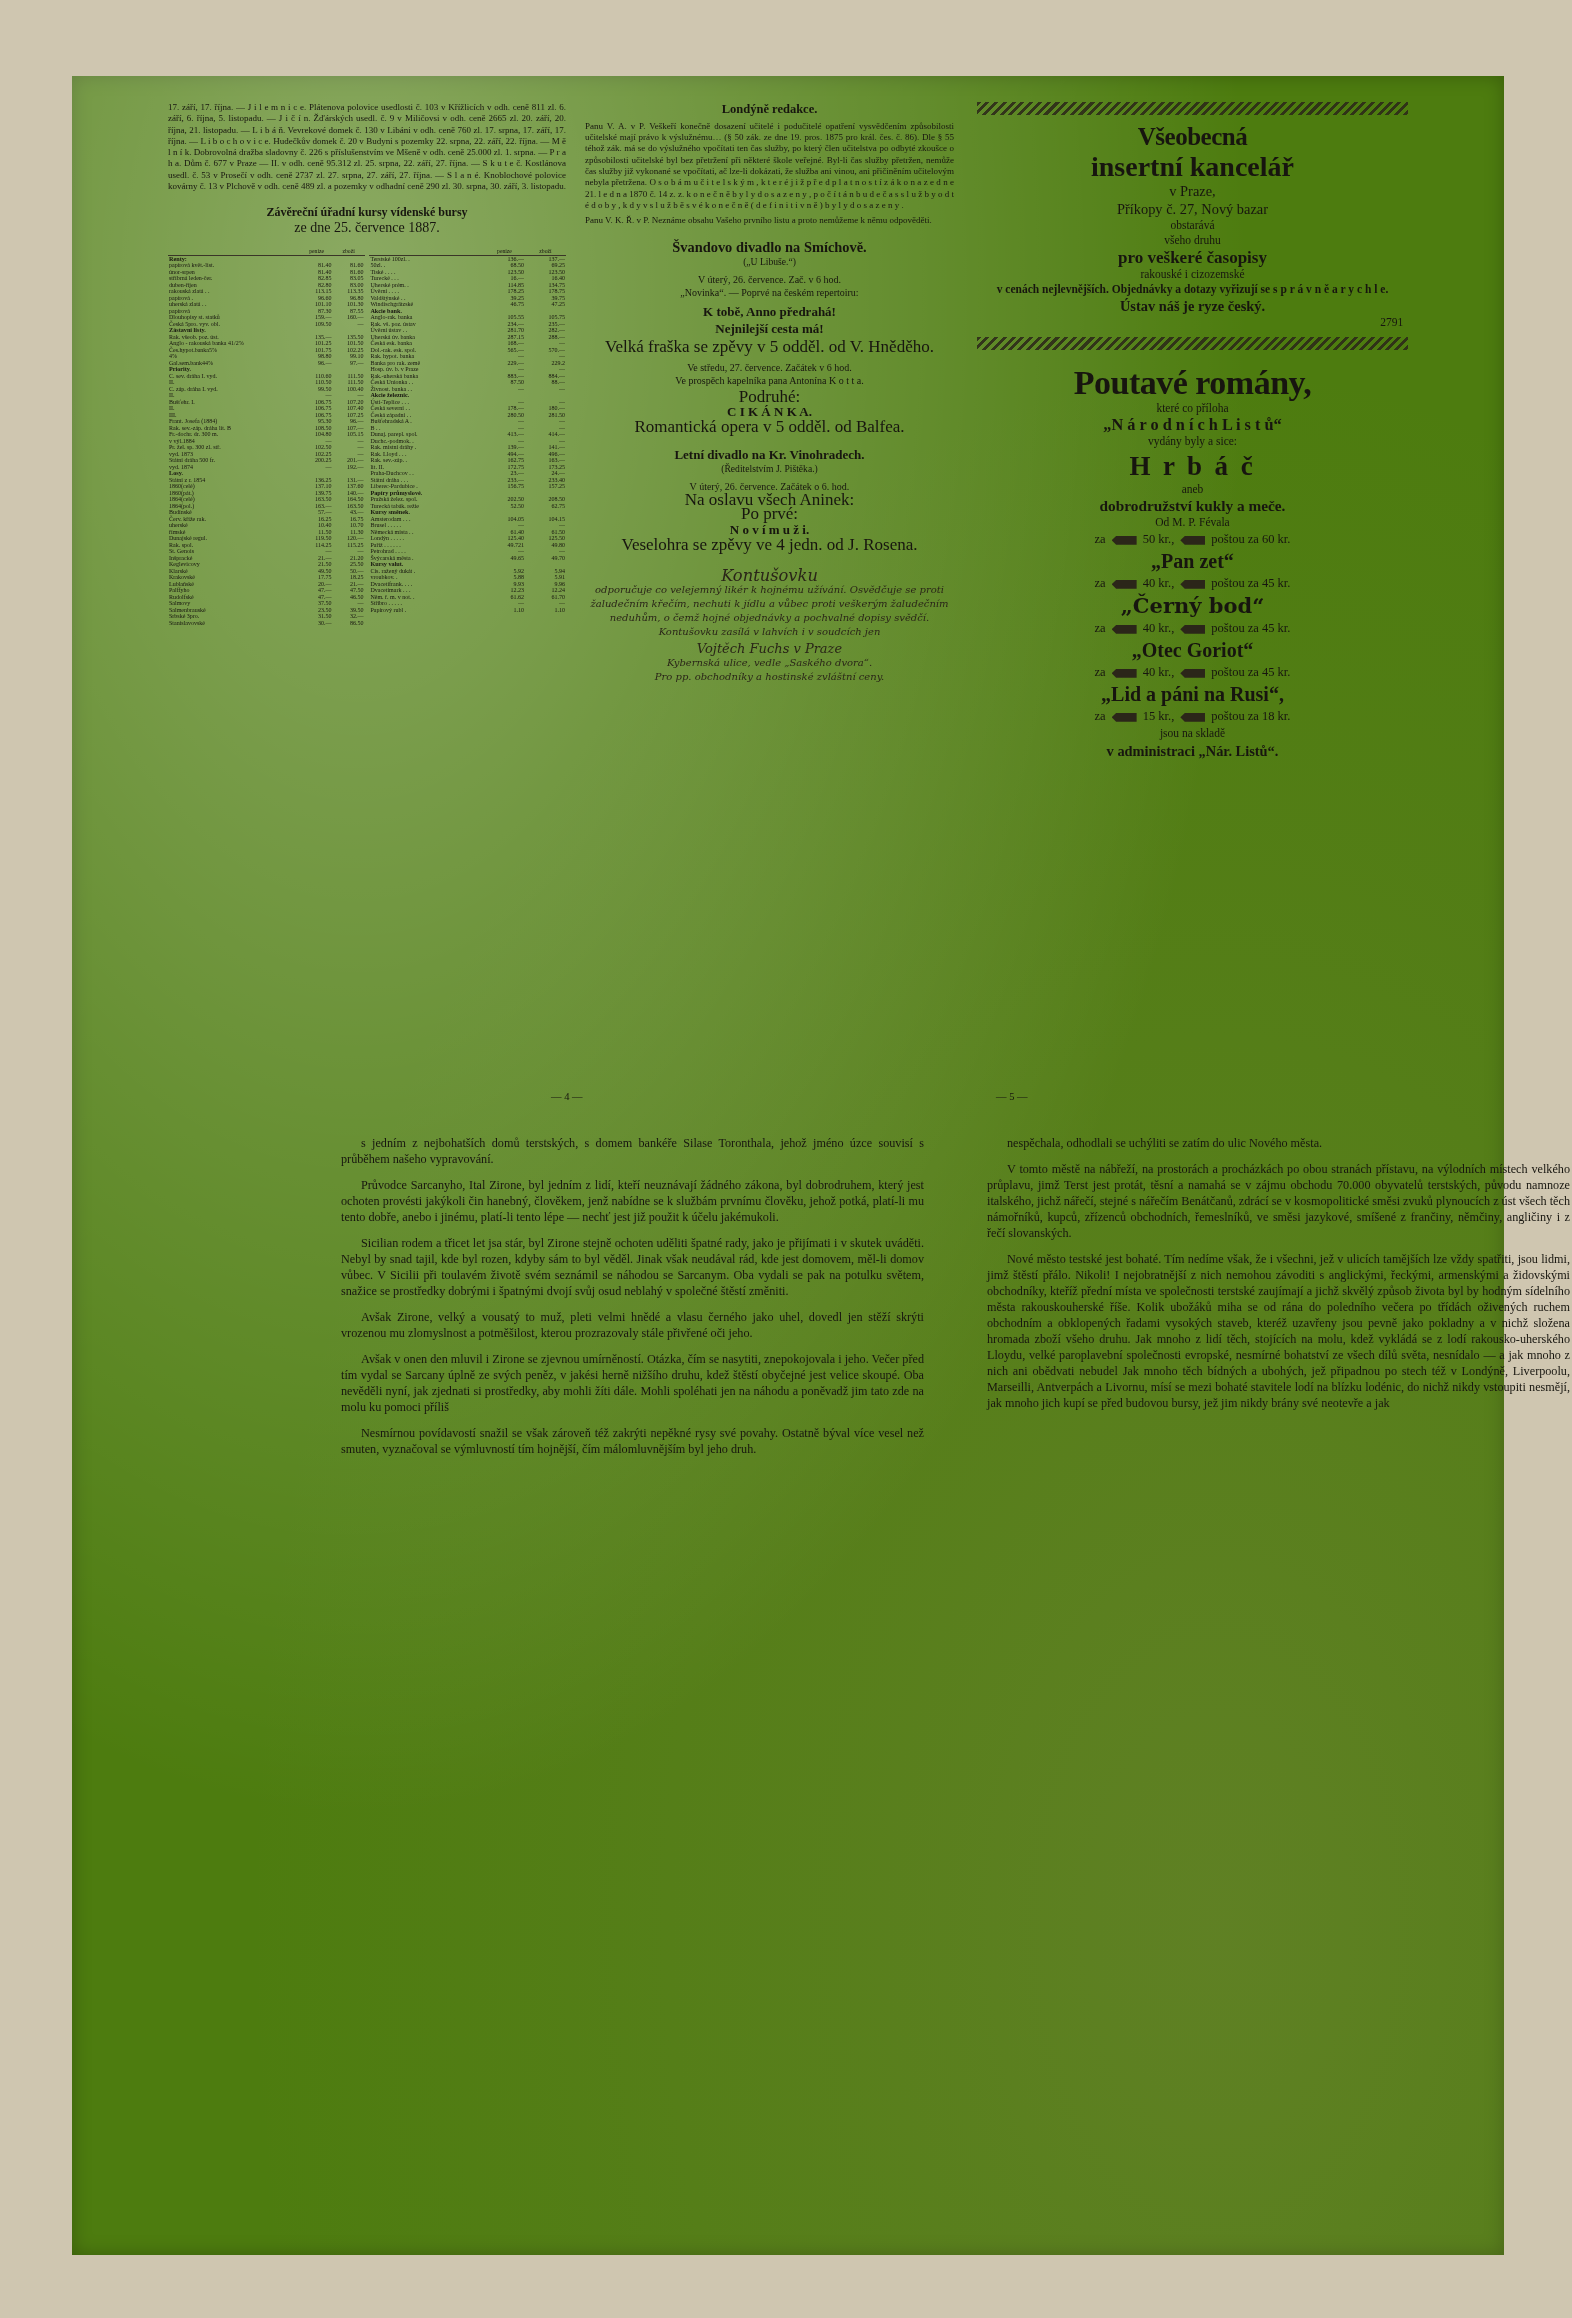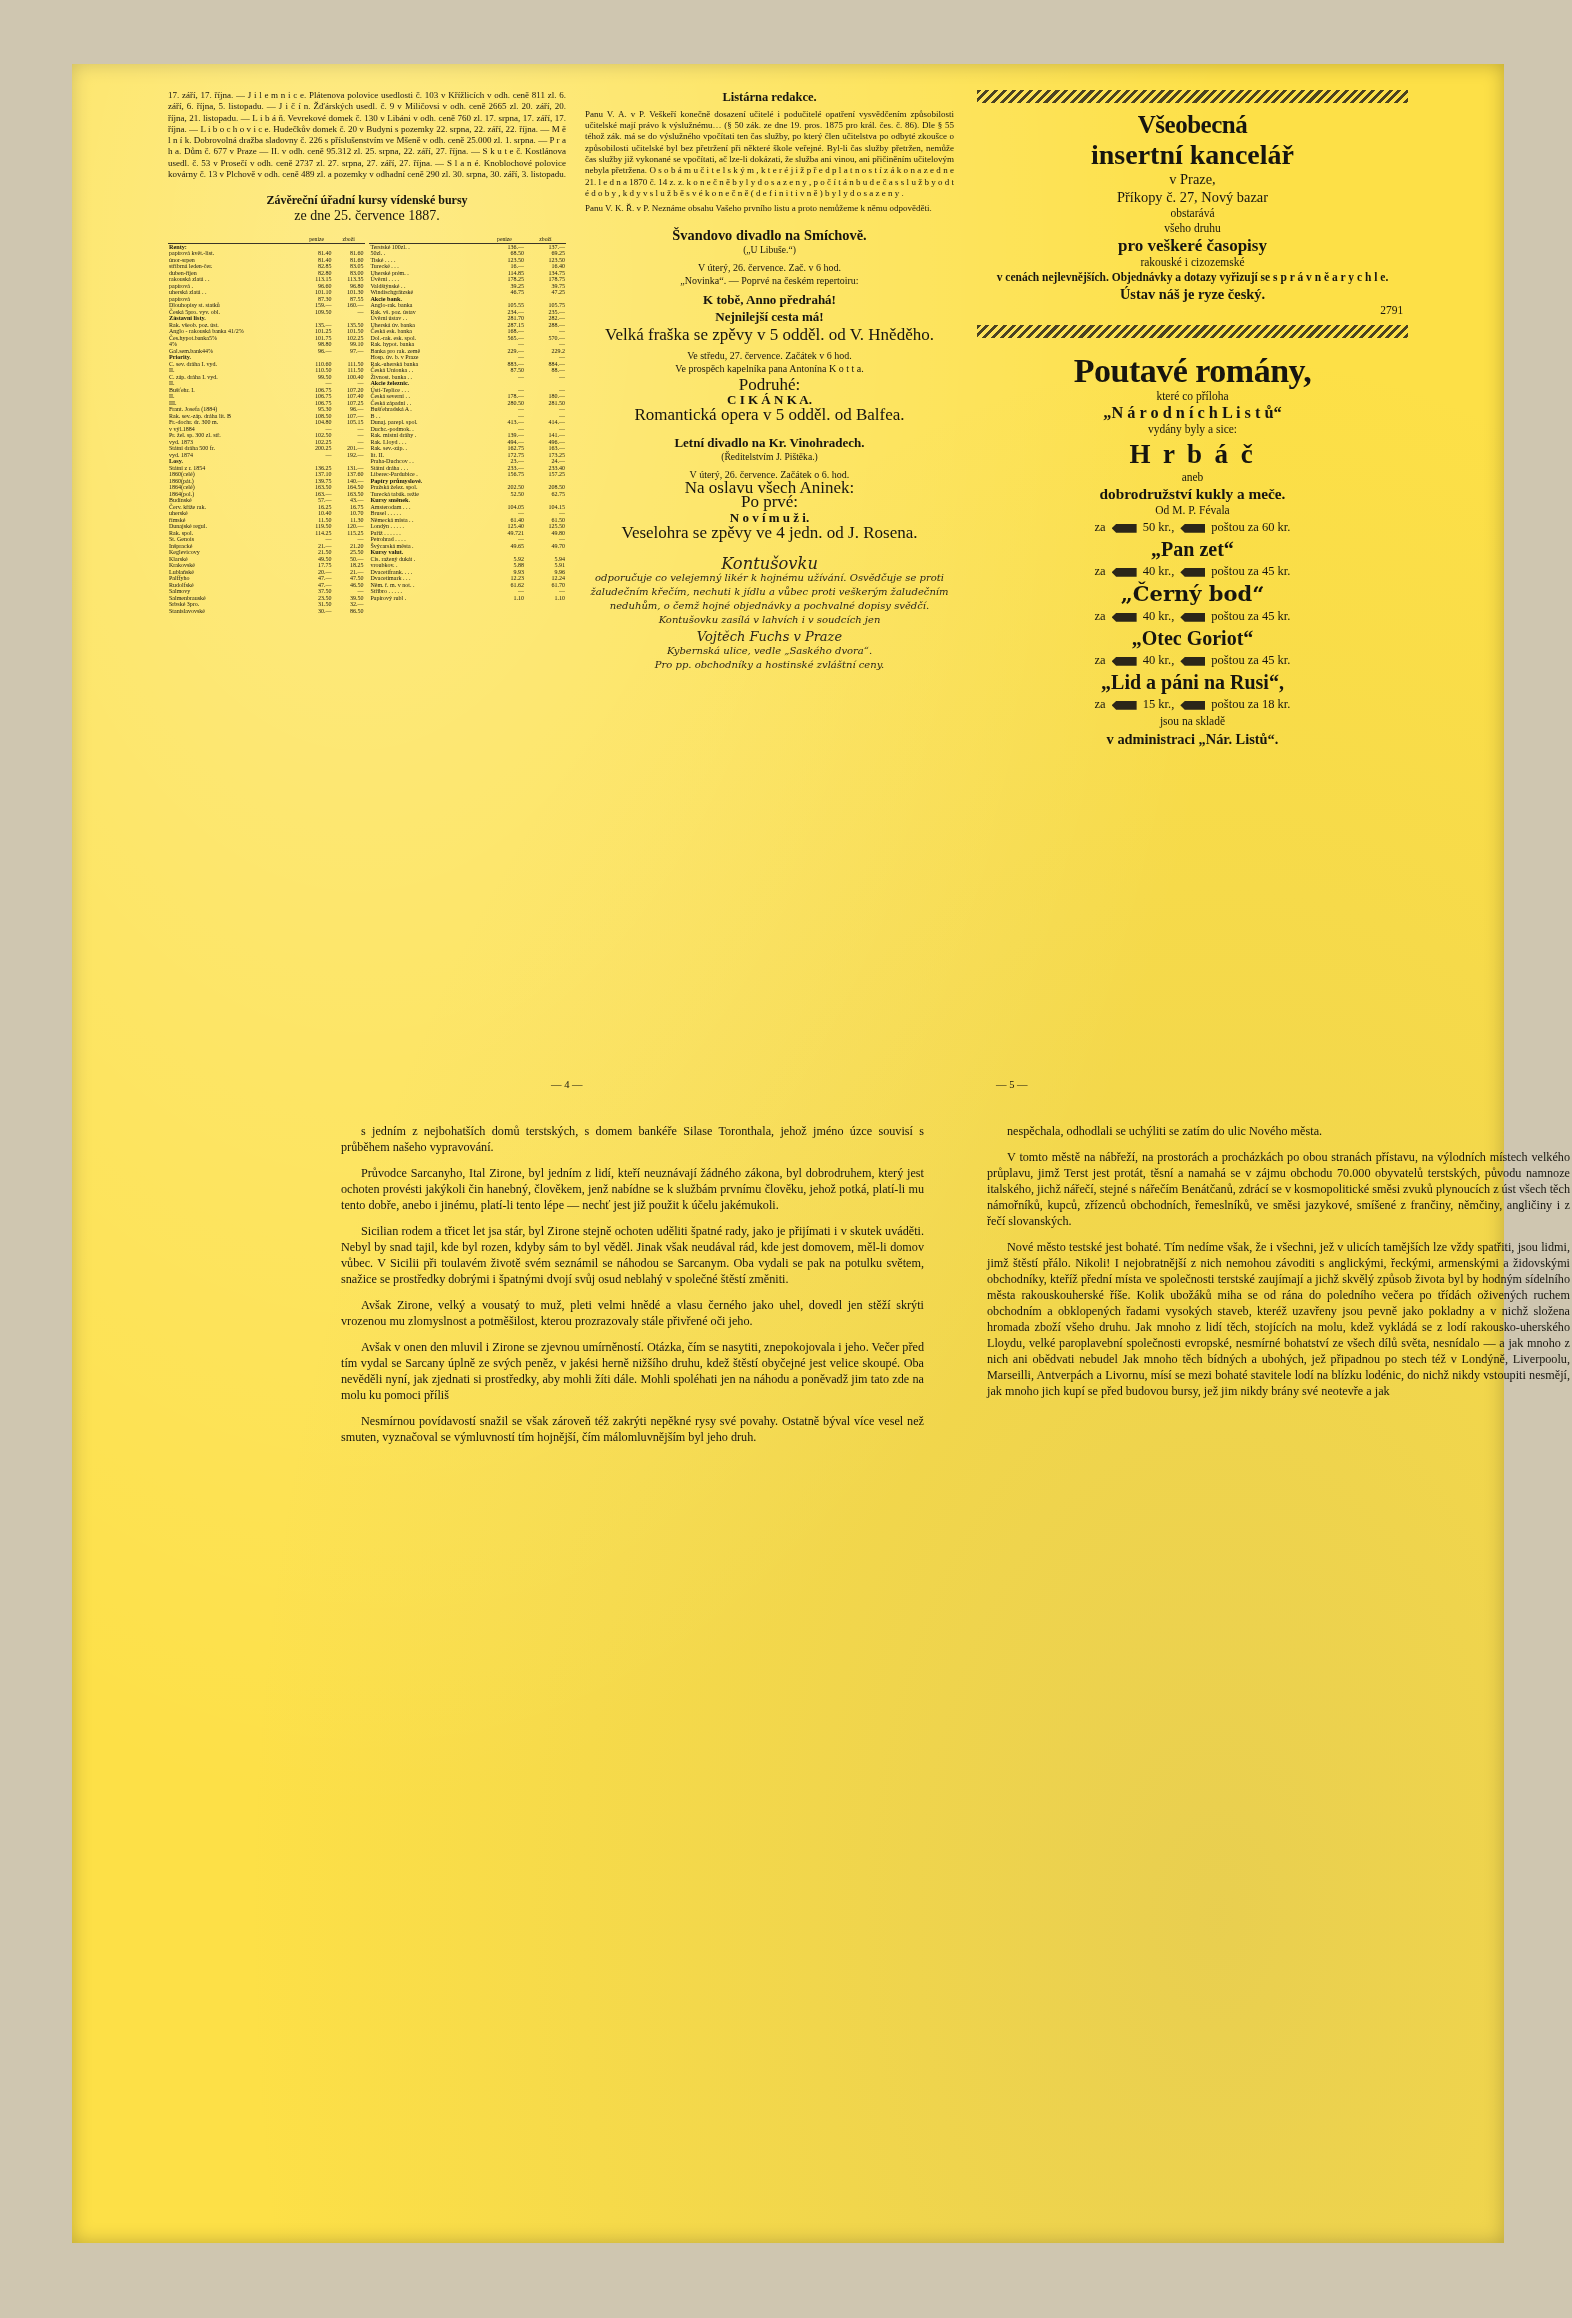--- a/index.html
+++ b/index.html
@@ -5,23 +5,23 @@
   html,body{margin:0;padding:0;}
   body{
     width:1572px;height:2319px;
     background:#cfc6b0;
     font-family:"Liberation Serif", serif;
     color:#17150f;
     overflow:hidden;
   }
   .page{
     position:absolute;
-    left:72px;top:64px;
+    left:72px;top:76px;
     width:1432px;height:2179px;
-    background:#fde047;
+    background:#4d7c0f;
     box-shadow:0 0 19px rgba(0,0,0,.25) inset;
   }
   .paper-noise{
     position:absolute;inset:0;
     background:
       radial-gradient(ellipse at 20% 10%, rgba(255,255,255,.35), transparent 55%),
       radial-gradient(ellipse at 80% 85%, rgba(160,145,110,.22), transparent 60%);
     pointer-events:none;
   }
   
@@ -690,21 +690,21 @@
                   <td class="num">1.10</td>
                   <td class="num">1.10</td>
                 </tr>
               </tbody>
           </table>
         </div>
       </div>
     </div>
 
     <div class="col colB">
-      <div class="lst-title">Listárna redakce.</div>
+      <div class="lst-title">Londýně redakce.</div>
       <div class="tiny">Panu V. A. v P.  Veškeří konečně dosazení učitelé i podučitelé opatření vysvědčením způsobilosti učitelské mají právo k výslužnému… (§ 50 zák. ze dne 19. pros. 1875 pro král. čes. č. 86). Dle § 55 téhož zák. má se do výslužného vpočítati ten čas služby, po který člen učitelstva po odbyté zkoušce o způsobilosti učitelské byl bez přetržení při některé škole veřejné. Byl-li čas služby přetržen, nemůže čas služby již vykonané se vpočítati, ač lze-li dokázati, že služba ani vinou, ani přičiněním učitelovým nebyla přetržena. O s o b á m  u č i t e l s k ý m ,  k t e r é  j i ž  p ř e d  p l a t n o s t í  z á k o n a  z e  d n e 21. l e d n a 1870 č. 14 z. z. k o n e č n ě  b y l y  d o s a z e n y ,  p o č í t á n  b u d e  č a s  s l u ž b y  o d  t é  d o b y ,  k d y  v  s l u ž b ě  s v é  k o n e č n ě  ( d e f i n i t i v n ě )  b y l y  d o s a z e n y .</div>
       <div class="tiny" style="margin-top:3.8px">Panu V. K. Ř. v P.  Neznáme obsahu Vašeho prvního listu a proto nemůžeme k němu odpověděti.</div>
 
       <div class="div-title">Švandovo divadlo na Smíchově.</div>
       <div class="div-sub">(„U Libuše.“)</div>
       <div class="line" style="margin-top:6.7px">V úterý, 26. července.                     Zač. v 6 hod.</div>
       <div class="line">„Novinka“. — Poprvé na českém repertoiru:</div>
       <div class="big-ctr" style="margin-top:4.8px">K tobě, Anno předrahá!</div>
       <div class="big-ctr">Nejnilejší cesta má!</div>
       <div class="mid-ctr" style="margin-top:2.9px">Velká fraška se zpěvy v 5 odděl. od V. Hněděho.</div>

